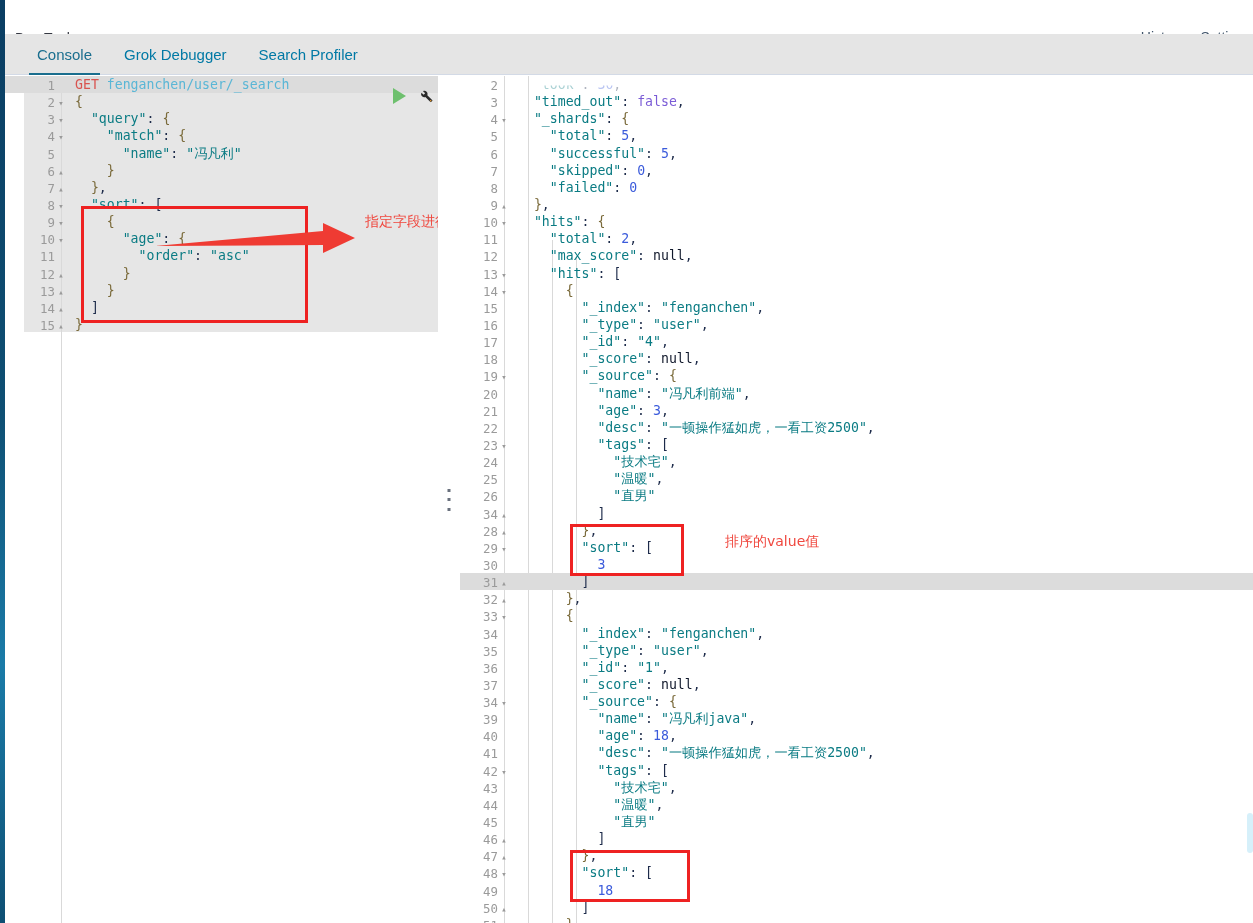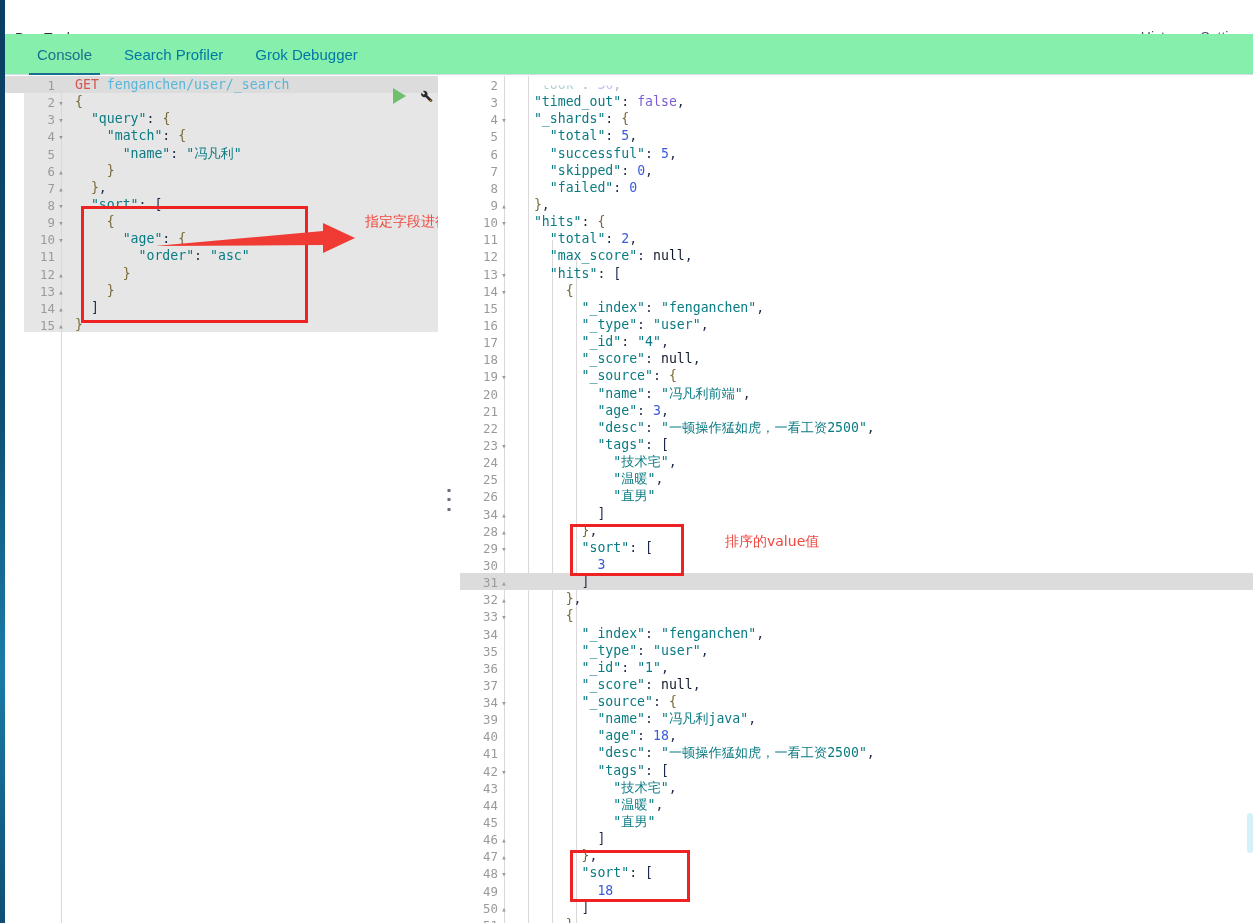--- a/index.html
+++ b/index.html
@@ -43,21 +43,21 @@
   }
   .header-link {
     font-size: 14px; color: #3f5369;
     cursor: pointer; white-space: nowrap;
   }
 
   
   .tabbar {
     position: absolute; left: 5px; top: 34px;
     width: 1248px; height: 41px;
-    background: #86efac;
+    background: #e5e5e5;
     border-bottom: 1px solid #d3dae6;
   }
   .tabs { display: flex; height: 100%; padding-left: 16px; }
   .tab {
     position: relative;
     padding: 0 16px;
     display: flex; align-items: center;
     font-size: 15px;
     color: #0079a5;
     cursor: pointer;
@@ -221,22 +221,22 @@
     <div class="app-title">Dev Tools</div>
     <div class="header-links">
       <span class="header-link">History</span>
       <span class="header-link">Settings</span>
     </div>
   </div>
 
   <div class="tabbar">
     <div class="tabs">
       <div class="tab active">Console</div>
+      <div class="tab">Grok Debugger</div>
       <div class="tab">Search Profiler</div>
-      <div class="tab">Grok Debugger</div>
     </div>
   </div>
 
   <div class="panes">
 
     <div class="pane pane-left">
       <div class="editor editor-left">
         <div class="code-bg-left"></div>
         <div class="gutter-sep-left"></div>
         <div class="lines" id="left-lines">

